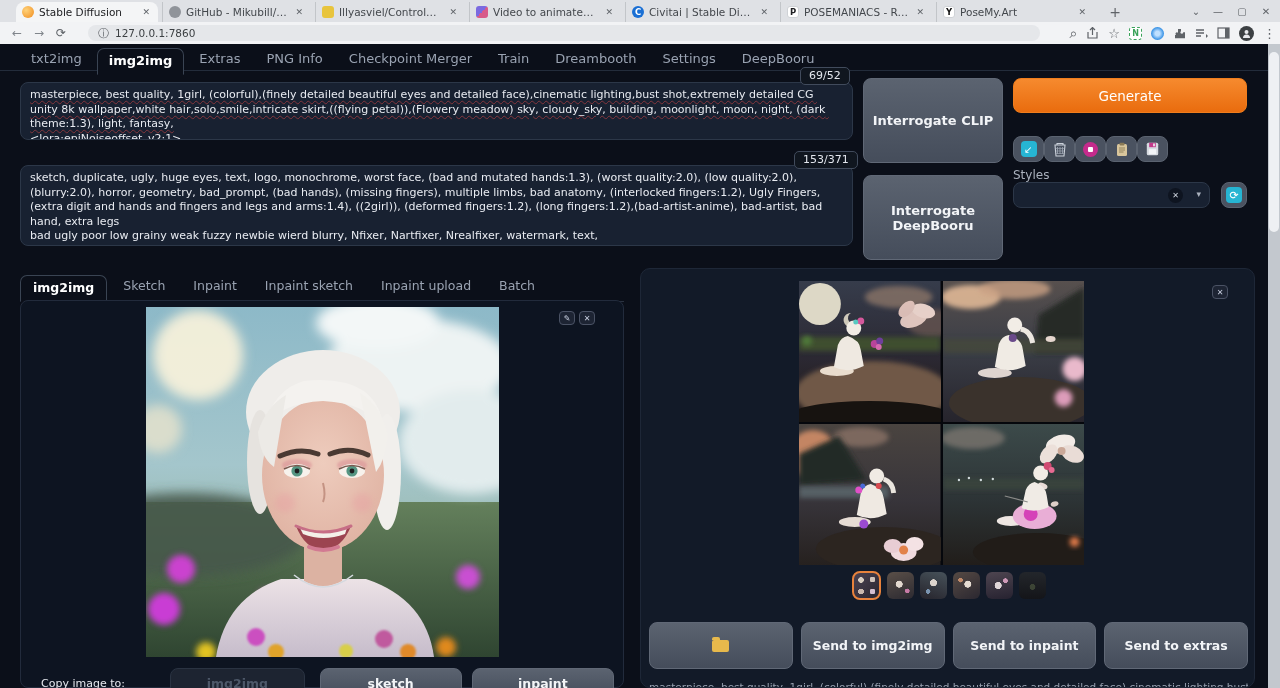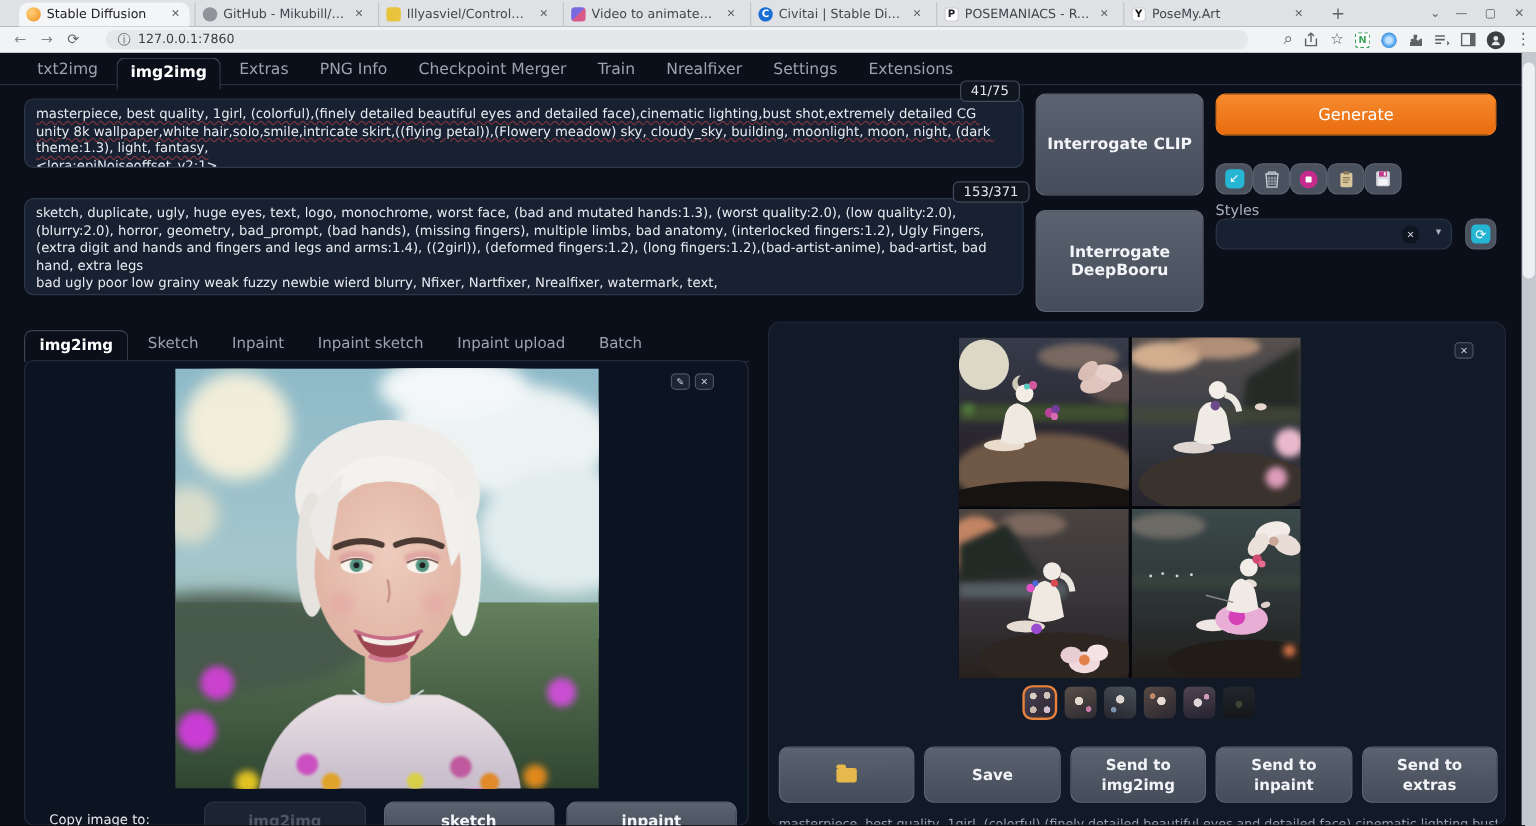--- a/index.html
+++ b/index.html
@@ -252,26 +252,26 @@
   </div>
 
   <div class="app-line"></div>
   <div class="navrow">
     <span class="navitem">txt2img</span>
     <span class="navitem active">img2img</span>
     <span class="navitem">Extras</span>
     <span class="navitem">PNG Info</span>
     <span class="navitem">Checkpoint Merger</span>
     <span class="navitem">Train</span>
-    <span class="navitem">Nrealfixer</span>
+    <span class="navitem">Dreambooth</span>
     <span class="navitem">Settings</span>
-    <span class="navitem">Extensions</span>
-  </div>
-
-  <div class="counter" style="left:800px;top:67px">41/75</div>
+    <span class="navitem">DeepBooru</span>
+  </div>
+
+  <div class="counter" style="left:800px;top:67px">69/52</div>
   <div class="textbox spellwavy" style="left:20px;top:82px;width:833px;height:58px">masterpiece, best quality, 1girl, (colorful),(finely detailed beautiful eyes and detailed face),cinematic lighting,bust shot,extremely detailed CG unity 8k wallpaper,white hair,solo,smile,intricate skirt,((flying petal)),(Flowery meadow) sky, cloudy_sky, building, moonlight, moon, night, (dark theme:1.3), light, fantasy,
 &lt;lora:epiNoiseoffset_v2:1&gt;</div>
 
   <div class="counter" style="left:794px;top:151px">153/371</div>
   <div class="textbox" style="left:20px;top:165px;width:833px;height:81px">sketch, duplicate, ugly, huge eyes, text, logo, monochrome, worst face, (bad and mutated hands:1.3), (worst quality:2.0), (low quality:2.0), (blurry:2.0), horror, geometry, bad_prompt, (bad hands), (missing fingers), multiple limbs, bad anatomy, (interlocked fingers:1.2), Ugly Fingers, (extra digit and hands and fingers and legs and arms:1.4), ((2girl)), (deformed fingers:1.2), (long fingers:1.2),(bad-artist-anime), bad-artist, bad hand, extra legs
 bad ugly poor low grainy weak fuzzy newbie wierd blurry, Nfixer, Nartfixer, Nrealfixer, watermark, text,
  lowers, bad anatomy, bad hands, missing fingers, extra digit, fewer digits, cropped, worst quality, low quality</div>
 
   <div class="btn-gray" style="position:absolute;left:863px;top:78px;width:140px;height:85px;font-size:13px">Interrogate CLIP</div>
   <div class="btn-gray" style="position:absolute;left:863px;top:175px;width:140px;height:85px;font-size:13px;padding:16px 20px">Interrogate DeepBooru</div>
@@ -599,21 +599,20 @@
       <div class="thumb t3"></div>
       <div class="thumb t4"></div>
       <div class="thumb t5"></div>
       <div class="thumb t6"></div>
     </div>
 
     <div class="gbtns">
       <div class="gbtn">
           <span class="folder"></span>
         </div>
-      <div class="gbtn">Save</div>
       <div class="gbtn">Send to img2img</div>
       <div class="gbtn">Send to inpaint</div>
       <div class="gbtn">Send to extras</div>
     </div>
 
     <div class="ginfo">masterpiece, best quality, 1girl, (colorful),(finely detailed beautiful eyes and detailed face),cinematic lighting,bust shot,extremely detailed CG</div>
   </div>
 
   <div class="scrollbar">
     <div class="scrollthumb"></div>

